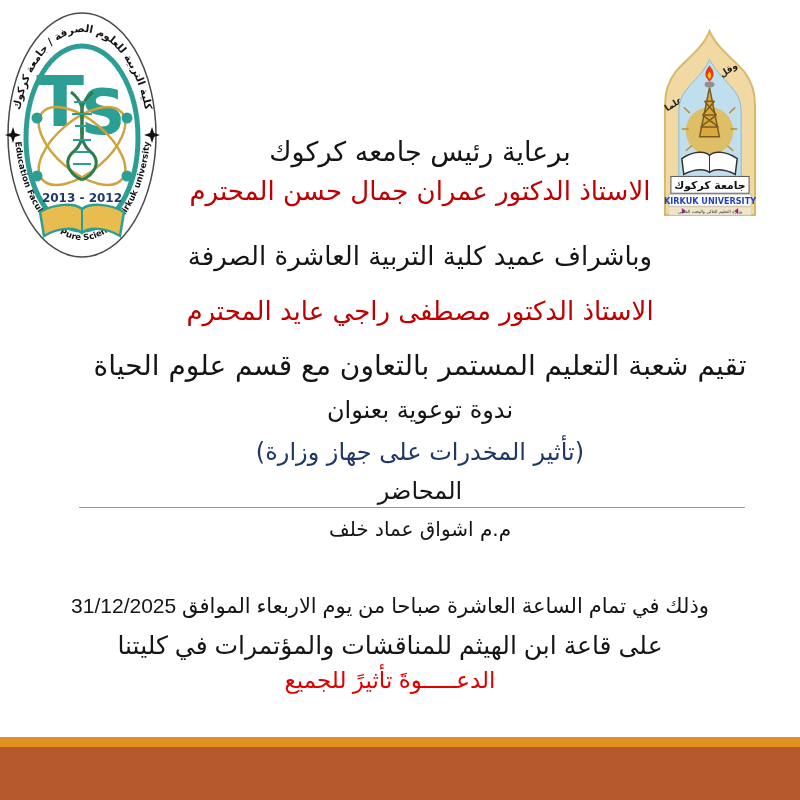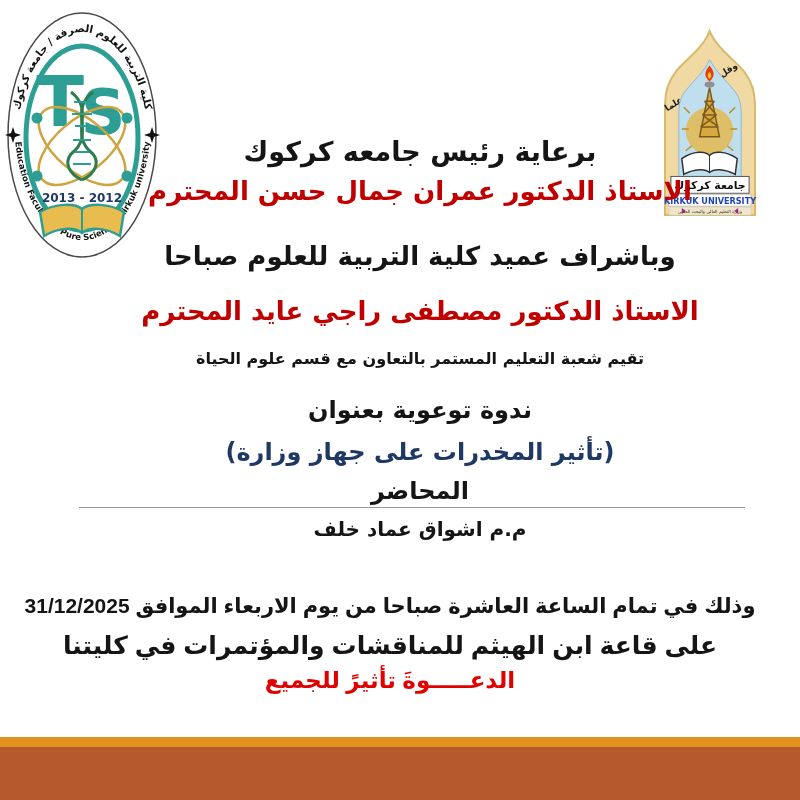--- a/index.html
+++ b/index.html
@@ -1,20 +1,20 @@
 <!DOCTYPE html>
 <html lang="ar"><head>
 <meta charset="utf-8">
 <style>
   html,body{margin:0;padding:0;}
   body{width:800px;height:800px;background:#ffffff;position:relative;overflow:hidden;
        font-family:"DejaVu Sans",sans-serif;}
   
   .line{position:absolute;left:40px;right:0;text-align:center;direction:rtl;
-        font-weight:bold;color:#151515;white-space:nowrap;}
+        font-weight:normal;color:#151515;white-space:nowrap;}
   .callig{font-family:"DejaVu Sans",sans-serif;letter-spacing:-1px;}
   .red{color:#C00000;}
   .blue{color:#1F3864;}
   .naskh{left:0;right:20px;font-family:"Liberation Sans","DejaVu Sans",sans-serif;text-align:center;}
   .invite{color:#E10000;}
   
   .divider{position:absolute;left:79px;width:666px;top:507px;height:0;
            border-top:1.5px solid #9a9a9a;}
   
   .bar-orange{position:absolute;left:0;right:0;top:737px;height:10px;background:#E2901F;}
@@ -96,24 +96,24 @@
   <rect x="11" y="181" width="83" height="8" fill="#EFE6C8" stroke="#cccccc" stroke-width="0.5"></rect>
   <polygon points="24,182 28,185 24,188" fill="#B5199E"></polygon>
   <polygon points="81,182 77,185 81,188" fill="#B5199E"></polygon>
   <text x="52.5" y="187" font-size="4.5" fill="#333" text-anchor="middle" direction="rtl">وزارة التعليم العالي والبحث العلمي</text>
 </svg>
 </div>
 
 <div class="line callig" style="top:136px;font-size:27px;">برعاية رئيس جامعه كركوك</div>
 <div class="line callig red" style="top:176px;font-size:26px;">الاستاذ الدكتور عمران جمال حسن المحترم</div>
 
-<div class="line callig" style="top:241px;font-size:26px;">وباشراف عميد كلية التربية للعلوم صباحا</div>
+<div class="line callig" style="top:241px;font-size:26px;">وباشراف عميد كلية التربية العاشرة الصرفة</div>
 <div class="line callig red" style="top:296px;font-size:26px;">الاستاذ الدكتور مصطفى راجي عايد المحترم</div>
 
-<div class="line callig" style="top:349px;font-size:16px;">تقيم شعبة التعليم المستمر بالتعاون مع قسم علوم الحياة</div>
+<div class="line callig" style="top:349px;font-size:28px;">تقيم شعبة التعليم المستمر بالتعاون مع قسم علوم الحياة</div>
 <div class="line callig" style="top:396px;font-size:24px;">ندوة توعوية بعنوان</div>
 <div class="line callig blue" style="top:438px;font-size:24px;">(تأثير المخدرات على جهاز وزارة)</div>
 <div class="line callig" style="top:477px;font-size:24px;">المحاضر</div>
 
 <div class="divider"></div>
 
 <div class="line callig" style="top:517px;font-size:20px;">م.م اشواق عماد خلف</div>
 
 <div class="line naskh" style="top:594px;font-size:21px;">وذلك في تمام الساعة العاشرة صباحا من يوم الاربعاء الموافق 31/12/2025</div>
 <div class="line naskh" style="top:631px;font-size:25px;">على قاعة ابن الهيثم للمناقشات والمؤتمرات في كليتنا</div>

